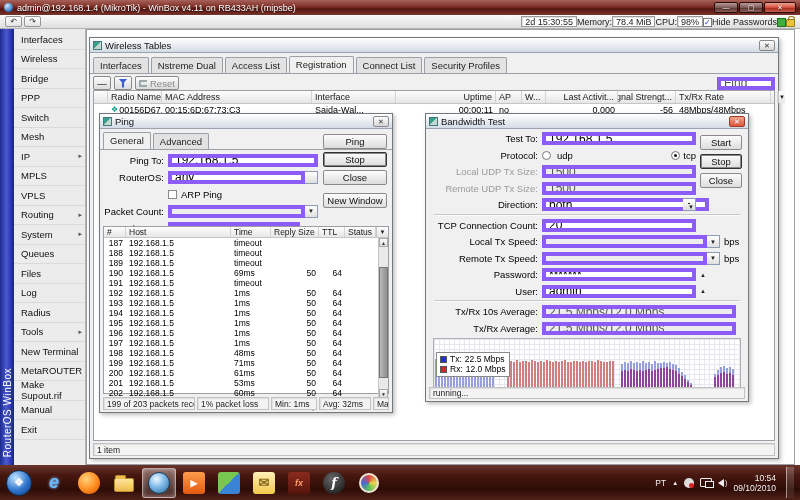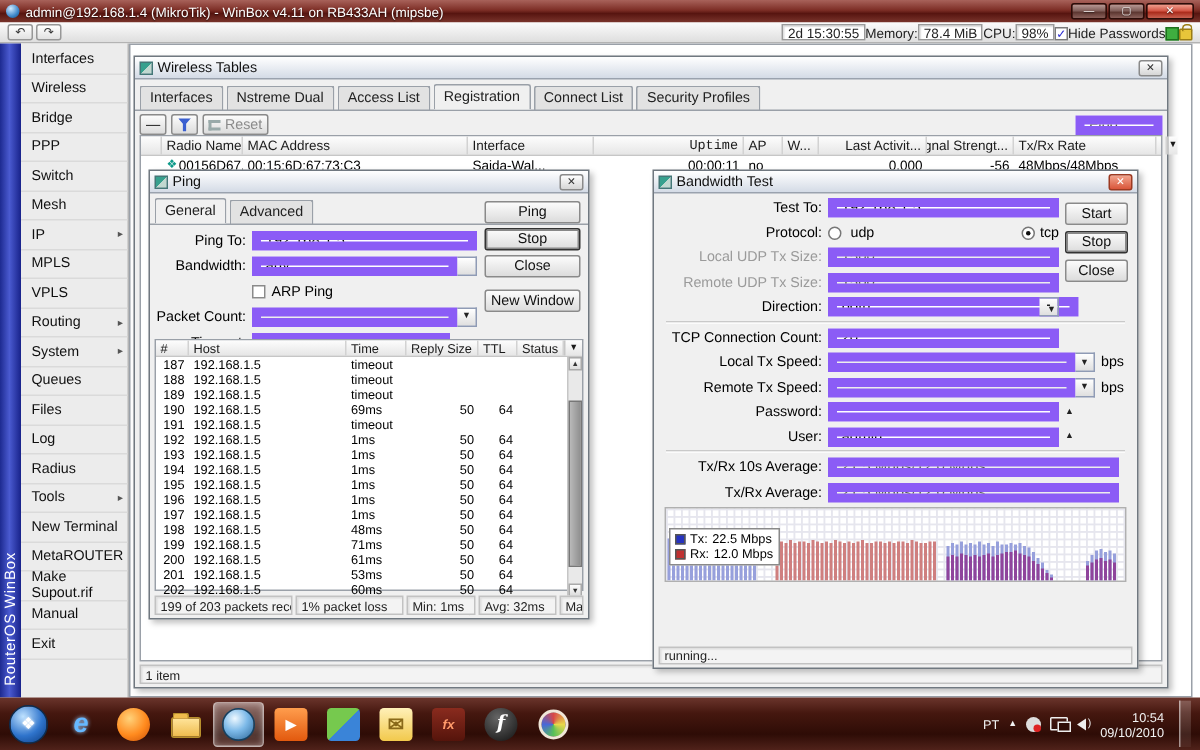--- a/index.html
+++ b/index.html
@@ -74,21 +74,21 @@
     justify-content:center; }
   .btn.default{ border:1px solid #333; box-shadow:0 0 0 1px #888 inset; }
 
   .tabs{ display:flex; padding:3px 3px 0 3px; }
   .tab{ padding:2px 6px 2px 6px; font-size:9.5px; color:#222; background:#e2e2e2;
     border:1px solid #9aa0a8; border-bottom:none; border-radius:2px 2px 0 0;
     margin-right:2px; position:relative; top:1px; }
   .tab.active{ background:#f0f0f0; top:0; padding-bottom:3px; z-index:2; }
   .tab-line{ height:1px; background:#9aa0a8; margin:0 0; position:relative; z-index:1; }
 
-  .input{ height:13px; border:6px solid #8b5cf6; background:#fff; font-size:10px;
+  .input{ height:13px; border:4px solid #8b5cf6; background:#fff; font-size:12px;
     color:#000; padding:0 3px; display:flex; align-items:center; overflow:hidden;
     white-space:nowrap; }
   .input.dis{ background:#ededed; color:#555; }
   .combo-btn{ width:13px; height:13px; border:1px solid #8f9bb5; border-left:none;
     background:linear-gradient(#fff,#dfdfdf); font-size:6px; display:flex;
     align-items:center; justify-content:center; color:#222; flex:0 0 auto; }
   .combo-btn .bar{ border-top:1px solid #222; padding-top:1px; line-height:5px; }
   .radio{ width:9px; height:9px; border:1px solid #777; border-radius:50%;
     background:#fff; position:relative; flex:0 0 auto; }
   .radio.sel:after{ content:""; position:absolute; left:2px; top:2px; width:3px;
@@ -144,21 +144,21 @@
   .sb-arrow{ height:9px; font-size:5px; display:flex; align-items:center;
     justify-content:center; background:linear-gradient(#fdfdfd,#dcdcdc);
     border:1px solid #aaa; color:#333; }
   .sb-track{ flex:1; position:relative; }
   .sb-thumb{ position:absolute; left:0; right:0; top:14%; height:78%;
     background:linear-gradient(90deg,#b9b9b9,#8f8f8f); border:1px solid #777; }
   .ping-status{ position:absolute; left:3px; right:3px; bottom:2px; height:13px;
     display:flex; gap:2px; }
 
   
-  #bw{ left:348px; top:83px; width:324px; height:333px; z-index:3; }
+  #bw{ left:338px; top:83px; width:324px; height:289px; z-index:3; }
   .b-row{ display:flex; align-items:center; height:14px; margin:2.5px 6px 0 6px;
     font-size:9.5px; }
   .b-label{ width:110px; text-align:right; padding-right:4px; flex:0 0 auto; color:#000; }
   .b-label.dis{ color:#9a9a9a; }
   .b-input{ flex:1; }
   .mr-btns{ margin-right:46px; }
   .bps{ width:22px; padding-left:4px; flex:0 0 auto; }
   .uparr{ width:14px; text-align:center; font-size:6px; color:#222; flex:0 0 auto; }
   .bw-btn{ position:absolute; right:6px; width:42px; height:15px; }
   .bw-chart{ position:absolute; left:7px; right:7px; top:224px; height:50px;
@@ -357,21 +357,21 @@
         <span class="find">
           <span class="input">Find</span>
         </span>
       </div>
       <div class="wt-table">
         <div class="g-head" id="wt-head">
             <span class="c" style="width: 14px; flex: 0 0 auto;"></span>
             <span class="c" style="width: 54px; flex: 0 0 auto;">Radio Name ∕</span>
             <span class="c" style="width: 150px; flex: 0 0 auto;">MAC Address</span>
             <span class="c" style="width: 84px; flex: 0 0 auto;">Interface</span>
-            <span class="c r" style="width: 100px; flex: 0 0 auto; font-family: Liberation Mono, monospace;">Uptime</span>
+            <span class="c r" style="width: 100px; flex: 0 0 auto;">Uptime</span>
             <span class="c" style="width: 26px; flex: 0 0 auto;">AP</span>
             <span class="c" style="width: 24px; flex: 0 0 auto;">W...</span>
             <span class="c r" style="width: 72px; flex: 0 0 auto;">Last Activit...</span>
             <span class="c r" style="width: 58px; flex: 0 0 auto;">Signal Strengt...</span>
             <span class="c" style="width: 95px; flex: 0 0 auto;">Tx/Rx Rate</span>
             <span class="c" style="flex: 1 1 0%;"></span>
             <span class="colsel">▼</span>
           </div>
         <div class="g-row" id="wt-row">
             <span class="c" style="width: 14px; flex: 0 0 auto; display: flex;"></span>
@@ -399,21 +399,21 @@
           <span class="tab active">General</span>
           <span class="tab">Advanced</span>
         </div>
       <div class="tab-line"></div>
 
       <div class="f-row">
         <span class="f-label">Ping To:</span>
         <span class="input f-input">192.168.1.5</span>
       </div>
       <div class="f-row">
-        <span class="f-label">Bandwidth:</span>
+        <span class="f-label">RouterOS:</span>
         <span class="input f-input">any</span>
         <span class="combo-btn">
             <span class="bar">▼</span>
           </span>
       </div>
       <div class="f-row">
         <span class="f-label"></span>
         <span class="cb"></span>
         <span style="padding-left:4px;">ARP Ping</span>
       </div>

